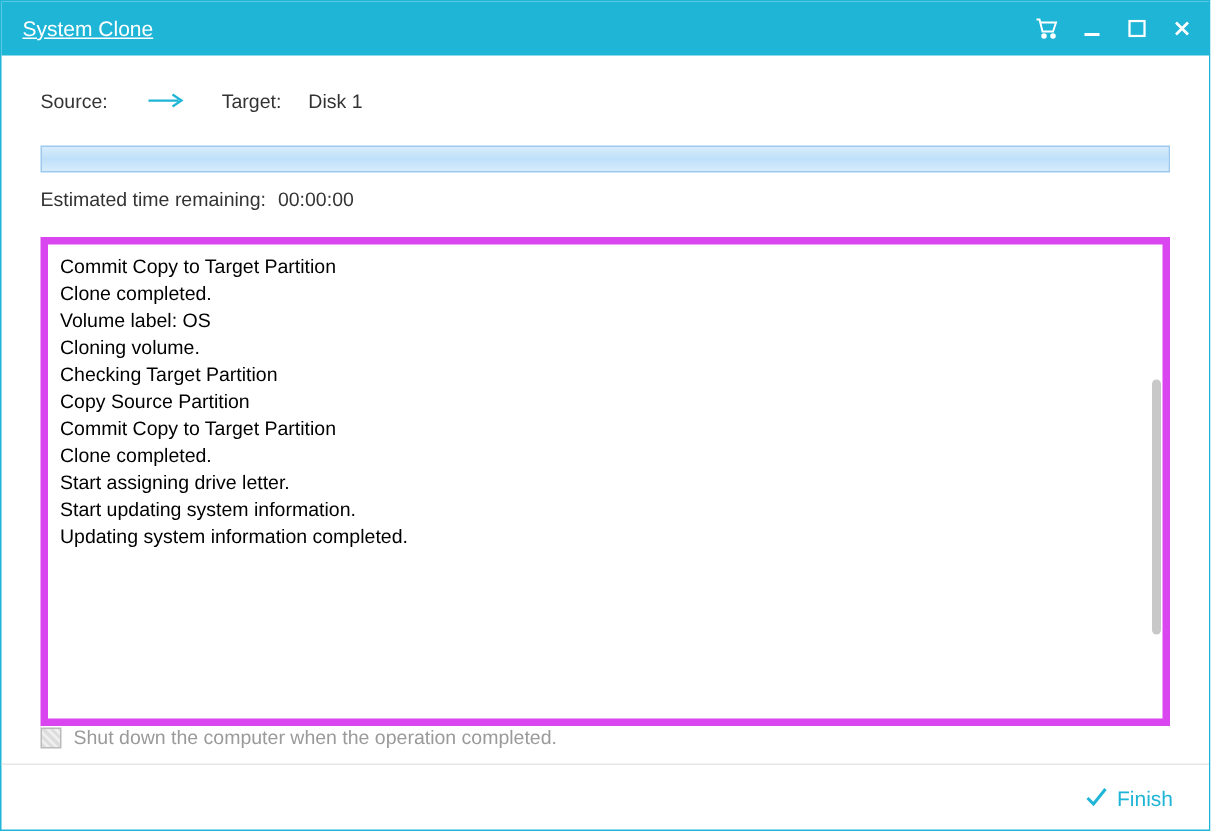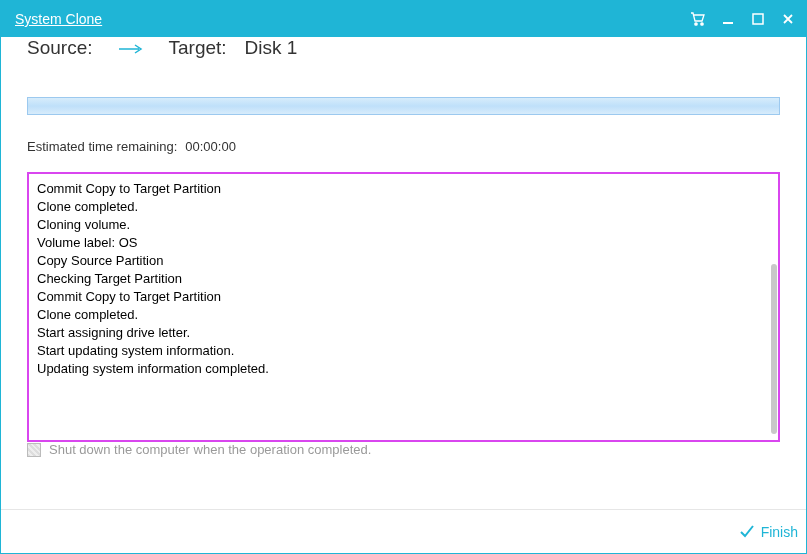--- a/index.html
+++ b/index.html
@@ -4,32 +4,32 @@
 <style>
   * { box-sizing: border-box; margin: 0; padding: 0; }
   html, body { width: 807px; height: 554px; font-family: "Segoe UI", Tahoma, sans-serif; font-size: 13px; color: #333; background: #fff; overflow: hidden; }
   .window { width: 807px; height: 554px; border: 1px solid #1fb5d6; display: flex; flex-direction: column; }
   .titlebar { height: 36px; background: #1fb5d6; display: flex; align-items: center; padding: 0 10px 0 14px; color: #fff; text-decoration: underline; }
   .titlebar .title { flex: 1; font-size: 14px; }
   .titlebar .controls { display: flex; gap: 14px; align-items: center; }
   .titlebar .ctrl { width: 16px; height: 16px; display: flex; align-items: center; justify-content: center; cursor: pointer; }
   .titlebar svg { display: block; }
   .content { flex: 1; display: flex; flex-direction: column; padding: 0 26px; }
-  .source-row { display: flex; align-items: flex-start; height: 60px; font-size: 19px; color: #333; gap: 16px; }
+  .source-row { display: flex; align-items: center; height: 60px; font-size: 13px; color: #333; gap: 16px; }
   .source-row .label { margin-right: 2px; }
   .source-row .arrow { margin: 0 8px; color: #1fb5d6; }
   .progress-wrap { height: 18px; border: 1px solid #9cc9ef; margin-top: 0px; background: linear-gradient(#d7ecfb,#bfe0fa,#d7ecfb); }
-  .times-row { display: flex; margin-top: 24px; font-size: 13px; margin-bottom: 18px; }
+  .times-row { display: flex; margin-top: 10px; font-size: 13px; margin-bottom: 18px; }
   .times-row .side { display: flex; gap: 8px; }
-  .log-box { border: 2px solid #d946ef; height: 270px; padding: 6px 8px; font-size: 13px; color: #000; position: relative; overflow: hidden; line-height: 18px; }
+  .log-box { border: 5px solid #d946ef; height: 326px; padding: 6px 8px; font-size: 13px; color: #000; position: relative; overflow: hidden; line-height: 18px; }
   .log-box .scroll-track { position: absolute; right: 1px; top: 1px; bottom: 1px; width: 6px; background: transparent; }
   .log-box .scroll-thumb { position: absolute; right: 1px; top: 90px; width: 6px; height: 170px; background: #c8c8c8; border-radius: 3px; }
   .shutdown-row { display: flex; align-items: center; gap: 8px; color: #9a9a9a; }
   .shutdown-row .cb { width: 14px; height: 14px; border: 1px solid #bbb; background: repeating-linear-gradient(45deg,#ddd,#ddd 2px,#eee 2px,#eee 4px); }
-  .footer { border-top: 1px solid #e6e6e6; height: 44px; display: flex; align-items: center; justify-content: flex-end; padding-right: 8px; }
+  .footer { border-top: 1px solid #e6e6e6; height: 44px; display: flex; align-items: center; justify-content: flex-end; padding-right: 24px; }
   .finish-btn { display: flex; align-items: center; gap: 6px; color: #1fb5d6; font-size: 14px; cursor: pointer; }
 </style>
 </head>
 <body>
 
 <div class="window">
   <div class="titlebar">
     <div class="title">System Clone</div>
     <div class="controls">
       <div class="ctrl">
@@ -75,24 +75,24 @@
       <div class="side">
         <span>Estimated time remaining:</span>
         <span>00:00:00</span>
       </div>
     </div>
 
     <div class="log-box">
       <div id="log-lines">
           <div>Commit Copy to Target Partition</div>
           <div>Clone completed.</div>
+          <div>Volume label: OS</div>
           <div>Cloning volume.</div>
-          <div>Volume label: OS</div>
+          <div>Checking Target Partition</div>
           <div>Copy Source Partition</div>
-          <div>Checking Target Partition</div>
           <div>Commit Copy to Target Partition</div>
           <div>Clone completed.</div>
           <div>Start assigning drive letter.</div>
           <div>Start updating system information.</div>
           <div>Updating system information completed.</div>
         </div>
       <div class="scroll-track"></div>
       <div class="scroll-thumb"></div>
     </div>
 

